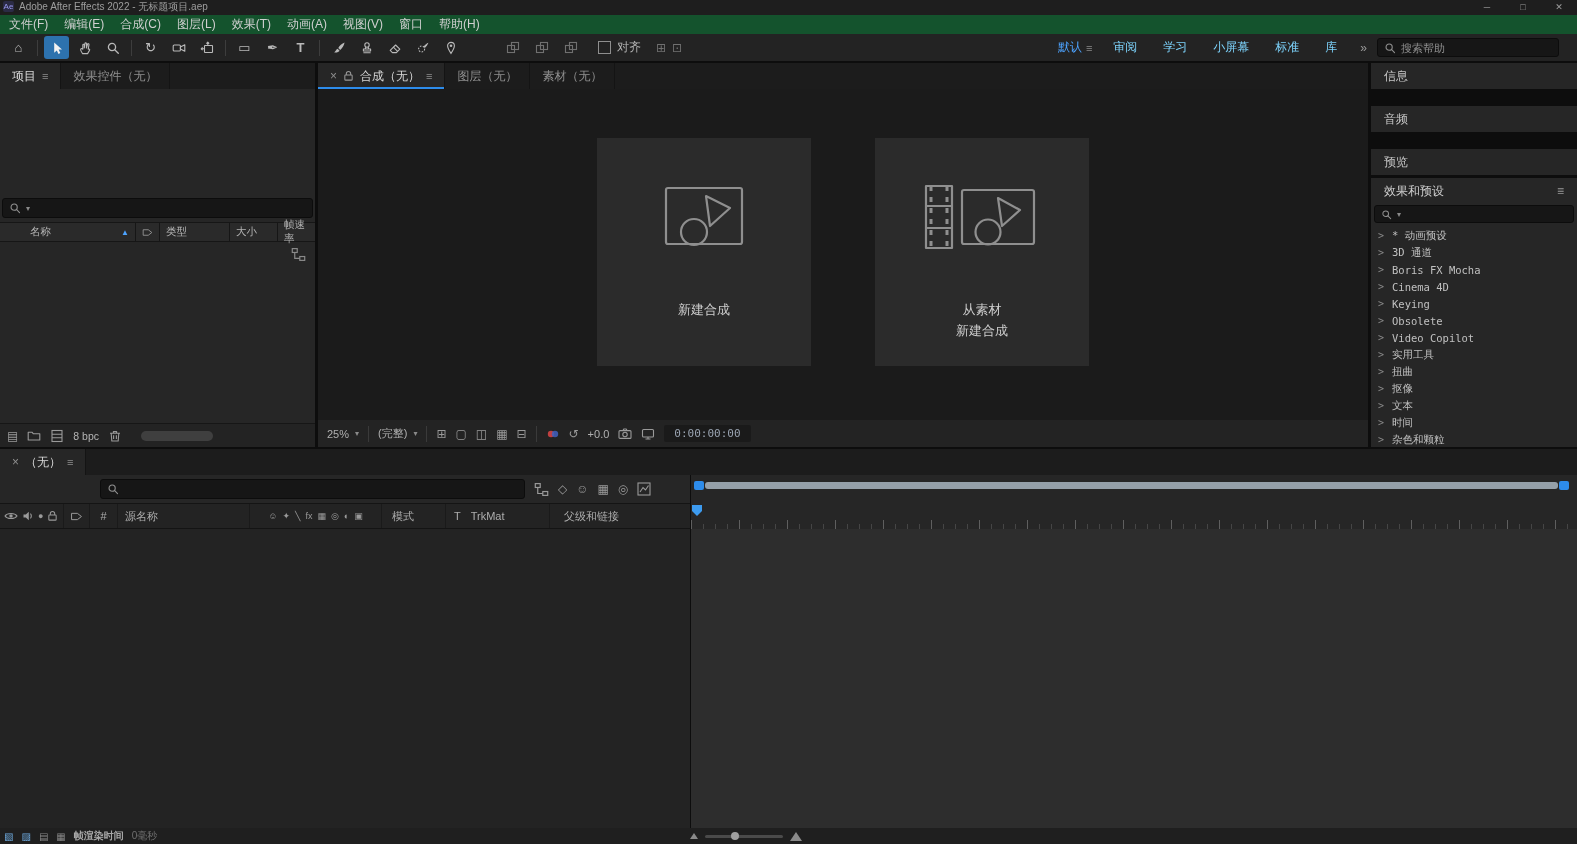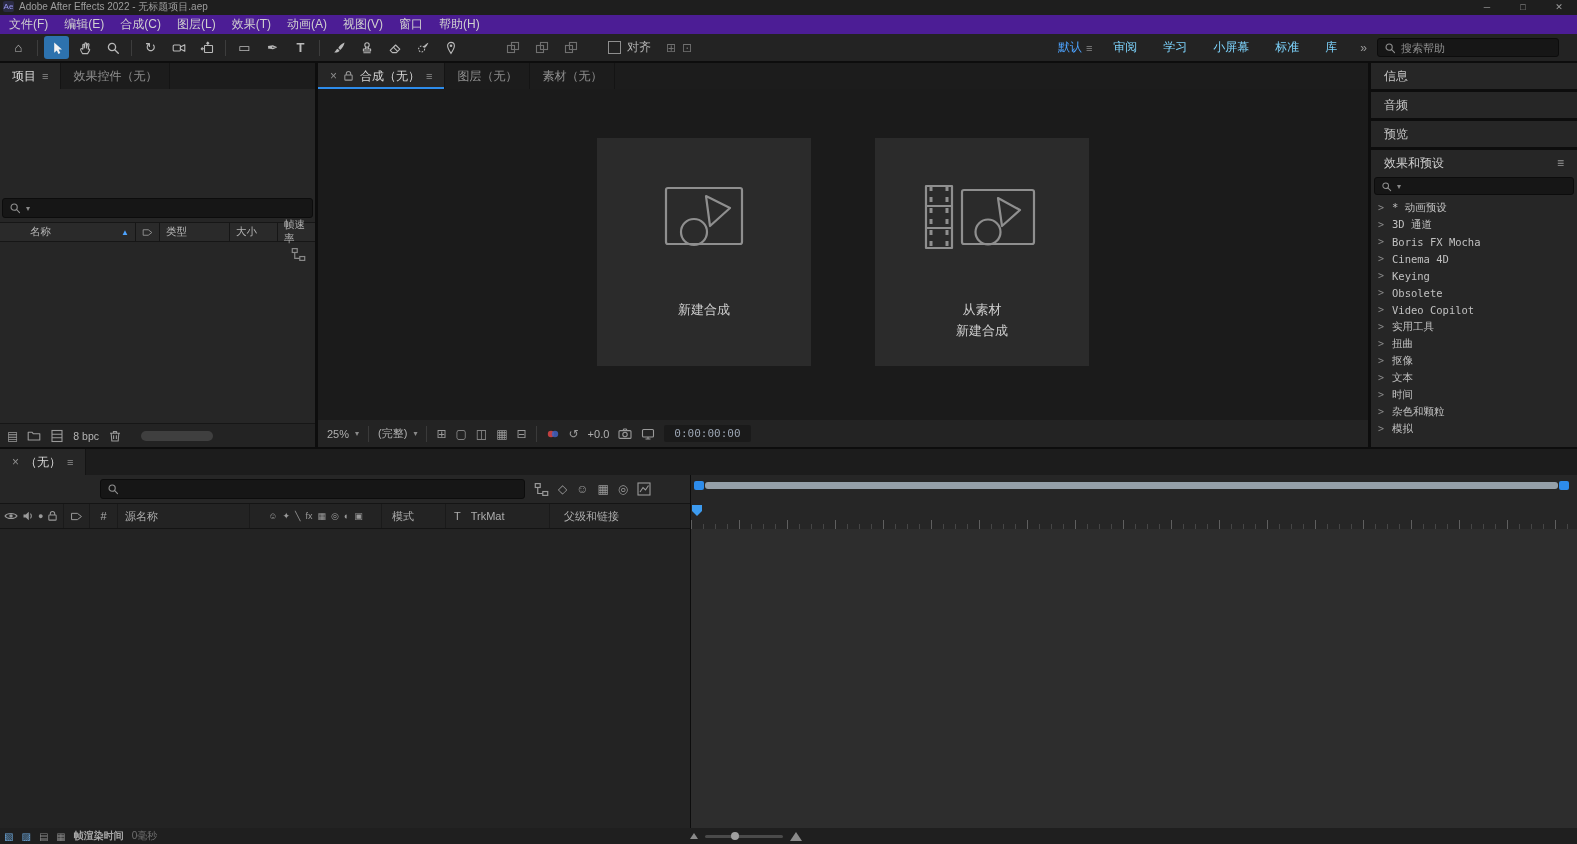--- a/index.html
+++ b/index.html
@@ -5,30 +5,30 @@
   html,body{width:1577px;height:844px;}
   body{margin:0;background:#0d0d0d;overflow:hidden;font-family:"Liberation Sans","DejaVu Sans",sans-serif;}
   .app{position:relative;width:1577px;height:844px;font-size:12px;color:#c3c3c3;}
   svg.ic{display:block;}
   
   .titlebar{position:absolute;top:0;left:0;width:100%;height:15px;background:#1e1e1e;display:flex;align-items:flex-start;font-size:10px;color:#9d9d9d;}
   .app-badge{width:11px;height:11px;margin:1px 5px 0 3px;background:#2b2b45;color:#9a9af0;font-size:8px;display:flex;align-items:center;justify-content:center;border-radius:2px;}
   .win-controls{margin-left:auto;display:flex;}
   .win-btn{width:36px;text-align:center;font-size:9px;color:#9d9d9d;line-height:15px;}
   
-  .menubar{position:absolute;top:15px;left:0;width:100%;height:19px;background:#4c1d95;display:flex;align-items:center;padding-left:1px;color:#cfcfcf;}
+  .menubar{position:absolute;top:15px;left:0;width:100%;height:19px;background:#14532d;display:flex;align-items:center;padding-left:1px;color:#cfcfcf;}
   .menu-item{padding:0 8px;line-height:19px;}
   
   .toolbar{position:absolute;top:34px;left:0;width:100%;height:27px;background:#232323;display:flex;align-items:center;padding:0 6px;gap:3px;box-sizing:border-box;}
   .tool{width:25px;height:23px;border-radius:3px;display:flex;align-items:center;justify-content:center;color:#b9b9b9;font-size:13px;flex:none;}
   .tool.active{background:#2d72ae;}
   .tool.dim{color:#707070;}
   .tsep{width:1px;height:16px;background:#3d3d3d;margin:0 3px;flex:none;}
   .chk{width:11px;height:11px;border:1px solid #8f8f8f;background:transparent;margin-right:6px;flex:none;}
-  .align-wrap{display:flex;align-items:center;margin-left:22px;color:#b5b5b5;}
+  .align-wrap{display:flex;align-items:center;margin-left:12px;color:#b5b5b5;}
   .dimgroup{display:flex;gap:4px;margin-left:34px;}
   .snapgroup{display:flex;gap:6px;margin-left:12px;color:#707070;}
   .ws-area{margin-left:auto;display:flex;align-items:center;}
   .ws{padding:0 13px;line-height:27px;color:#7dd3fc;white-space:nowrap;}
   .ws.active{color:#4da3ff;padding-right:4px;}
   .wsmenu{color:#8a8a8a;padding-right:8px;font-size:11px;}
   .ws-list{display:flex;}
   .overflow{color:#9a9a9a;padding:0 10px;}
   .searchbox{background:#161616;border:1px solid #0c0c0c;border-radius:3px;height:19px;display:flex;align-items:center;padding:0 6px;gap:5px;box-sizing:border-box;}
   .help-search{width:182px;margin-right:12px;justify-content:flex-end;}
@@ -68,21 +68,21 @@
   .card{width:214px;height:228px;background:#2b2b2b;display:flex;flex-direction:column;align-items:center;gap:20px;}
   .card svg{margin-top:42px;}
   .card-label{margin-top:24px;font-size:13px;color:#cfcfcf;text-align:center;line-height:1.6;}
   .comp-footer{height:27px;background:#232323;display:flex;align-items:center;gap:9px;padding:0 9px;font-size:11px;color:#b0b0b0;flex:none;}
   .ddctl{display:flex;align-items:center;gap:6px;}
   .vsep{width:1px;height:16px;background:#3a3a3a;}
   .vicon{color:#9a9a9a;font-size:12px;display:flex;align-items:center;}
   .timecode{background:#1a1a1a;border-radius:2px;padding:2px 10px;color:#9aa4b2;font-family:"DejaVu Sans Mono",monospace;font-size:11px;}
   
   .right-col{width:206px;flex:none;display:flex;flex-direction:column;gap:3px;}
-  .mini-col{display:flex;flex-direction:column;gap:3px;flex:none;}
+  .mini-col{display:flex;flex-direction:column;gap:17px;flex:none;}
   .mini-panel{height:26px;background:#262626;display:flex;align-items:center;padding:0 13px;color:#c6c6c6;}
   .effects-panel{flex:1;background:#262626;display:flex;flex-direction:column;min-height:0;}
   .fx-head{height:26px;display:flex;align-items:center;padding:0 13px 0 13px;color:#d0d0d0;flex:none;}
   .fx-head .mi{margin-left:auto;color:#9a9a9a;}
   .fx-search{margin:1px 3px 4px 3px;height:18px;flex:none;}
   .fx-list{flex:1;overflow:hidden;font-size:10.5px;color:#c0c0c0;position:relative;font-family:"DejaVu Sans Mono","Liberation Sans",monospace;}
   .fx-item{height:17px;display:flex;align-items:center;padding-left:7px;gap:6px;}
   .fx-item .chev{color:#8a8a8a;font-size:10px;width:8px;flex:none;}
   
   .timeline{position:absolute;top:449px;left:0;width:100%;height:395px;background:#262626;display:flex;flex-direction:column;box-sizing:border-box;}

